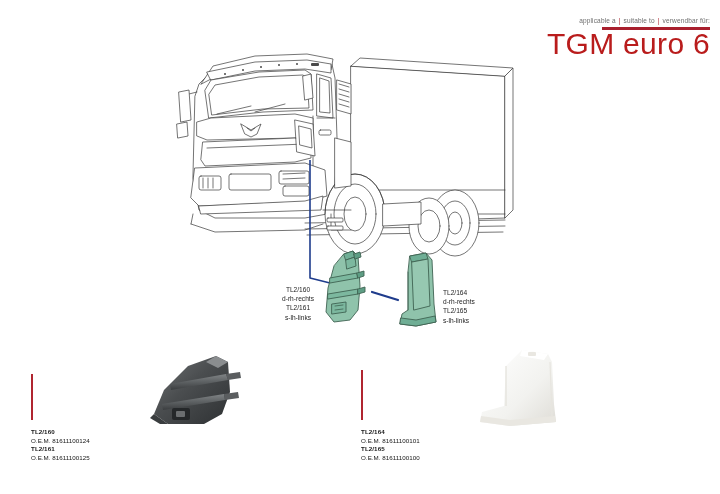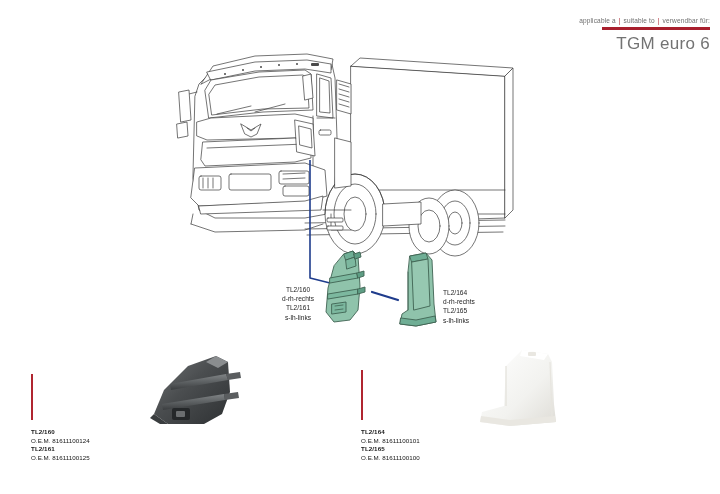--- a/index.html
+++ b/index.html
@@ -40,22 +40,22 @@
     color: #b02530;
     padding: 0 1px;
   }
   .header-rule {
     height: 2.5px;
     background: #a81f2d;
     width: 108px;
     margin: 2px 0 0 auto;
   }
   .header-title {
-    font-size: 17px;
-    color: #737373;
+    font-size: 30px;
+    color: #b91c1c;
     font-weight: 400;
     letter-spacing: 0.3px;
     line-height: 26px;
     margin-top: 1px;
     white-space: nowrap;
   }
 
   
   .truck-wrap {
     position: absolute;

